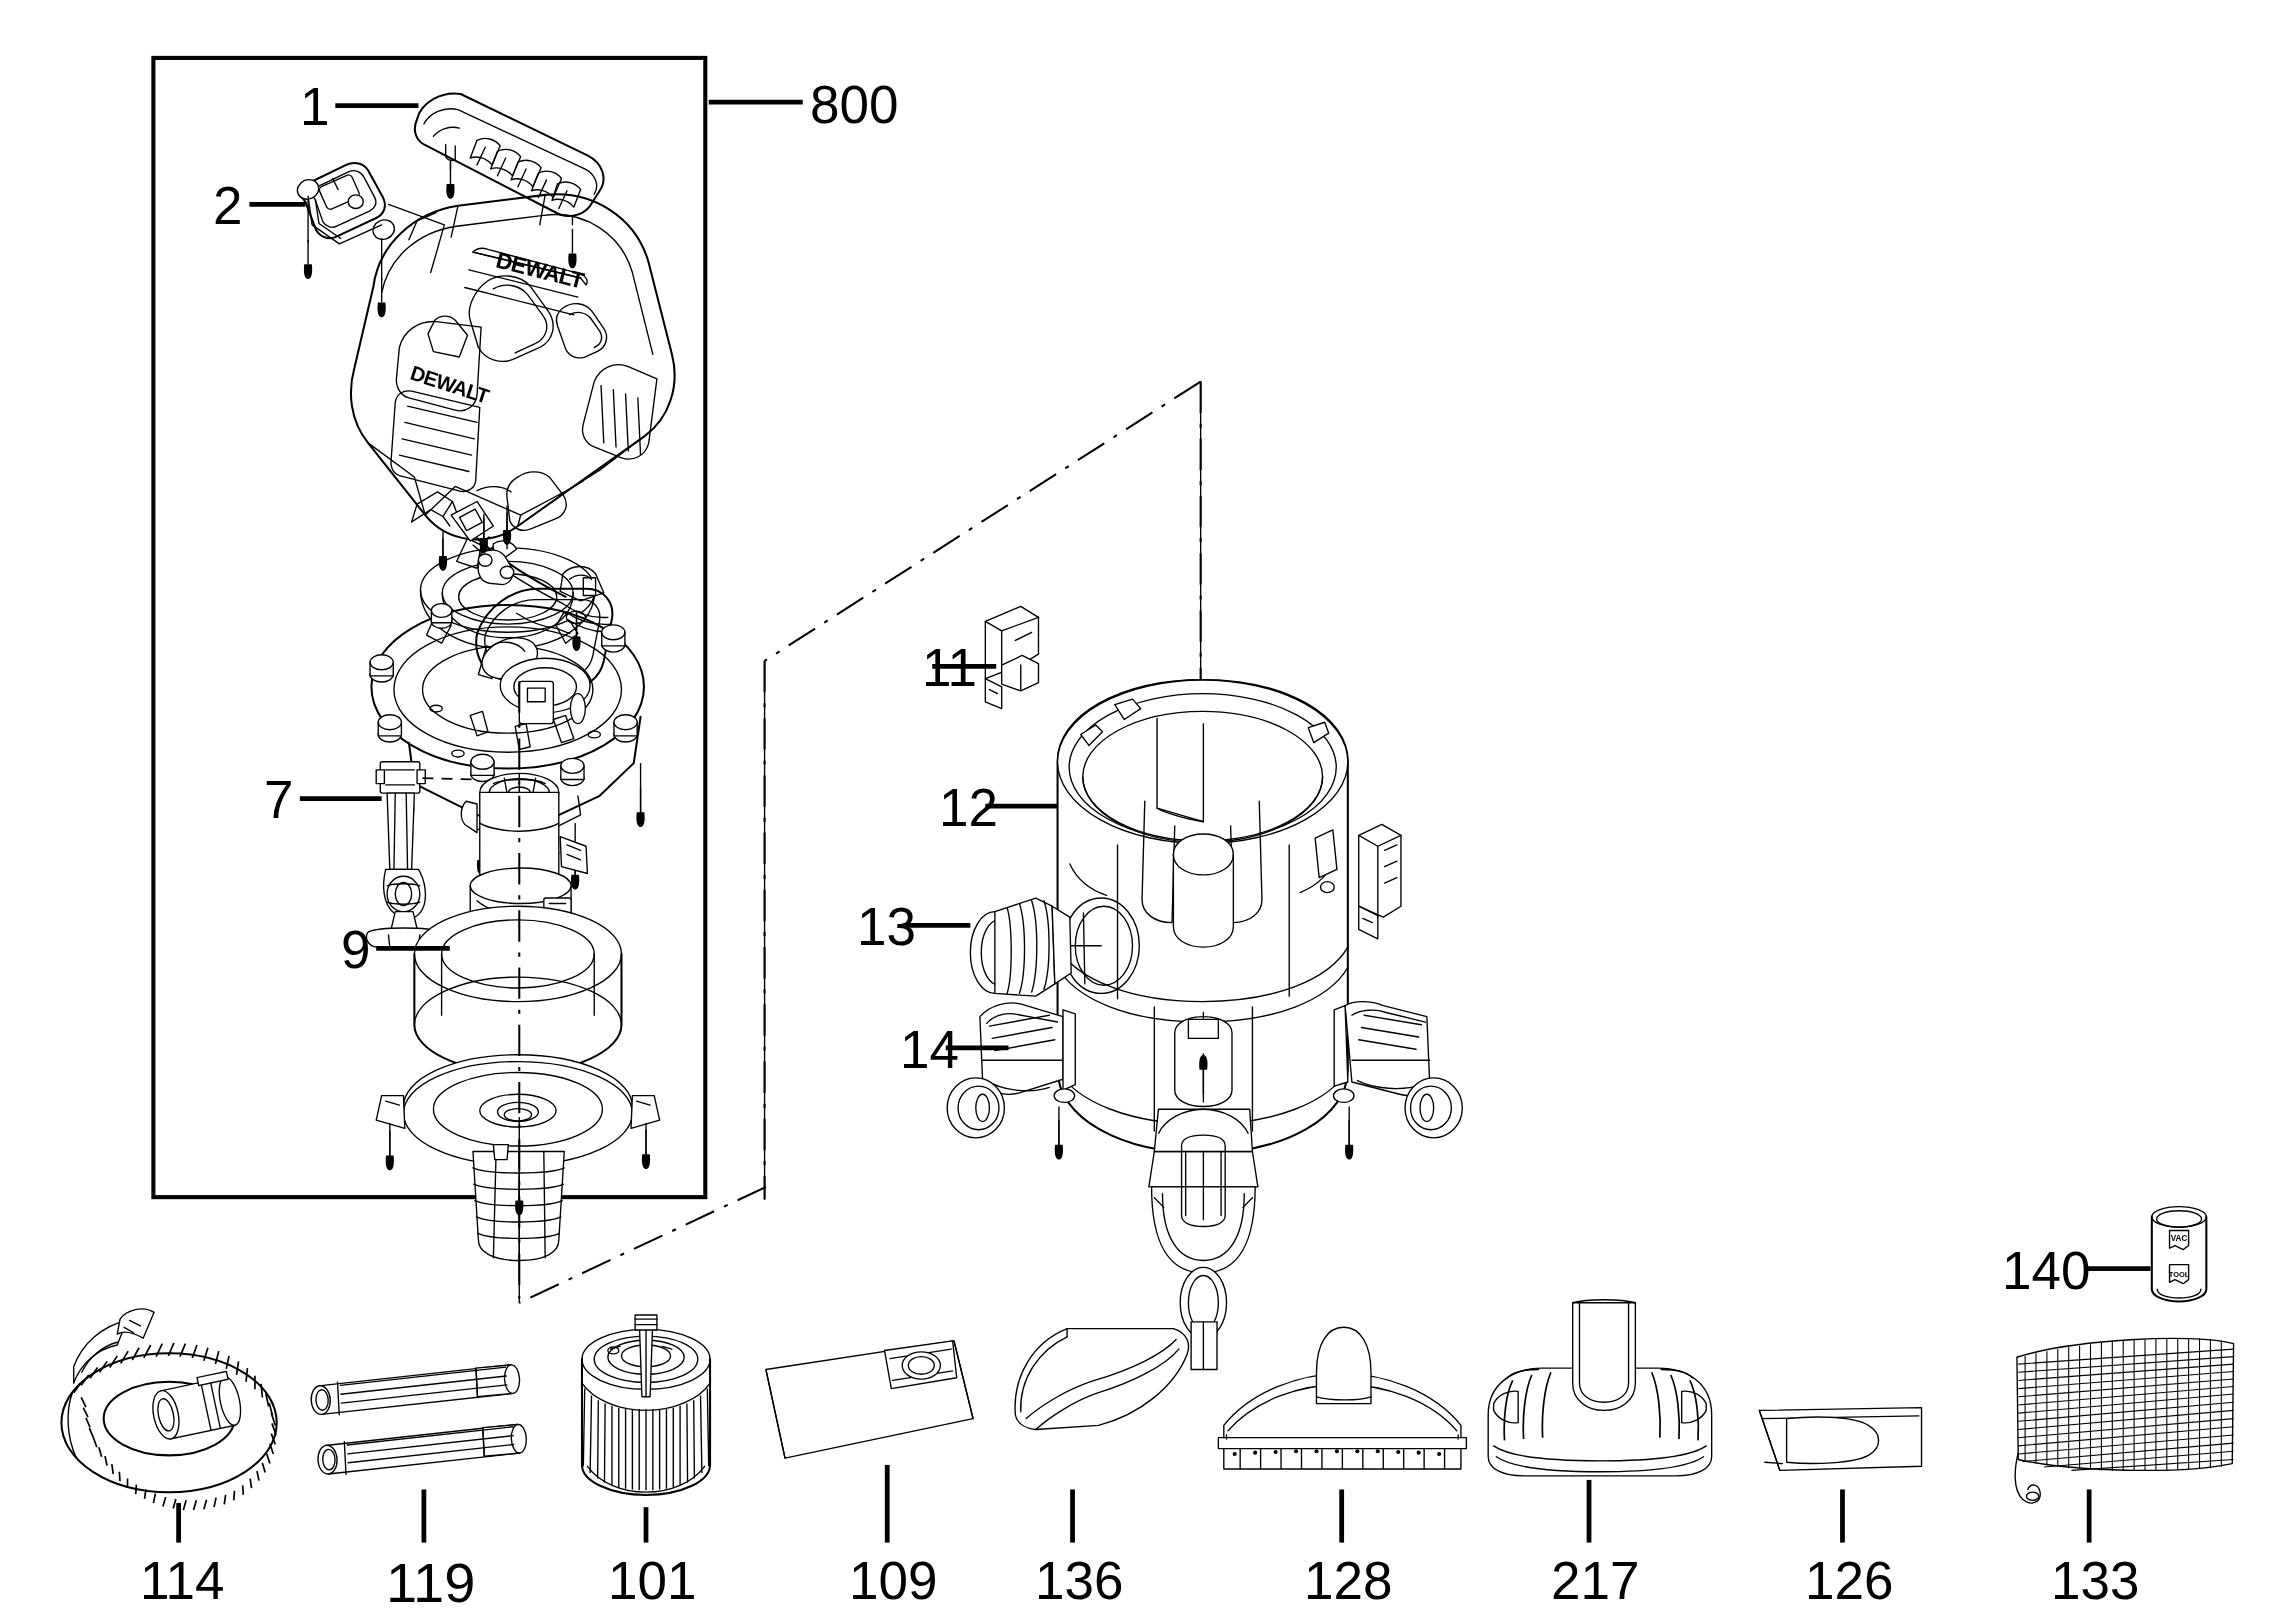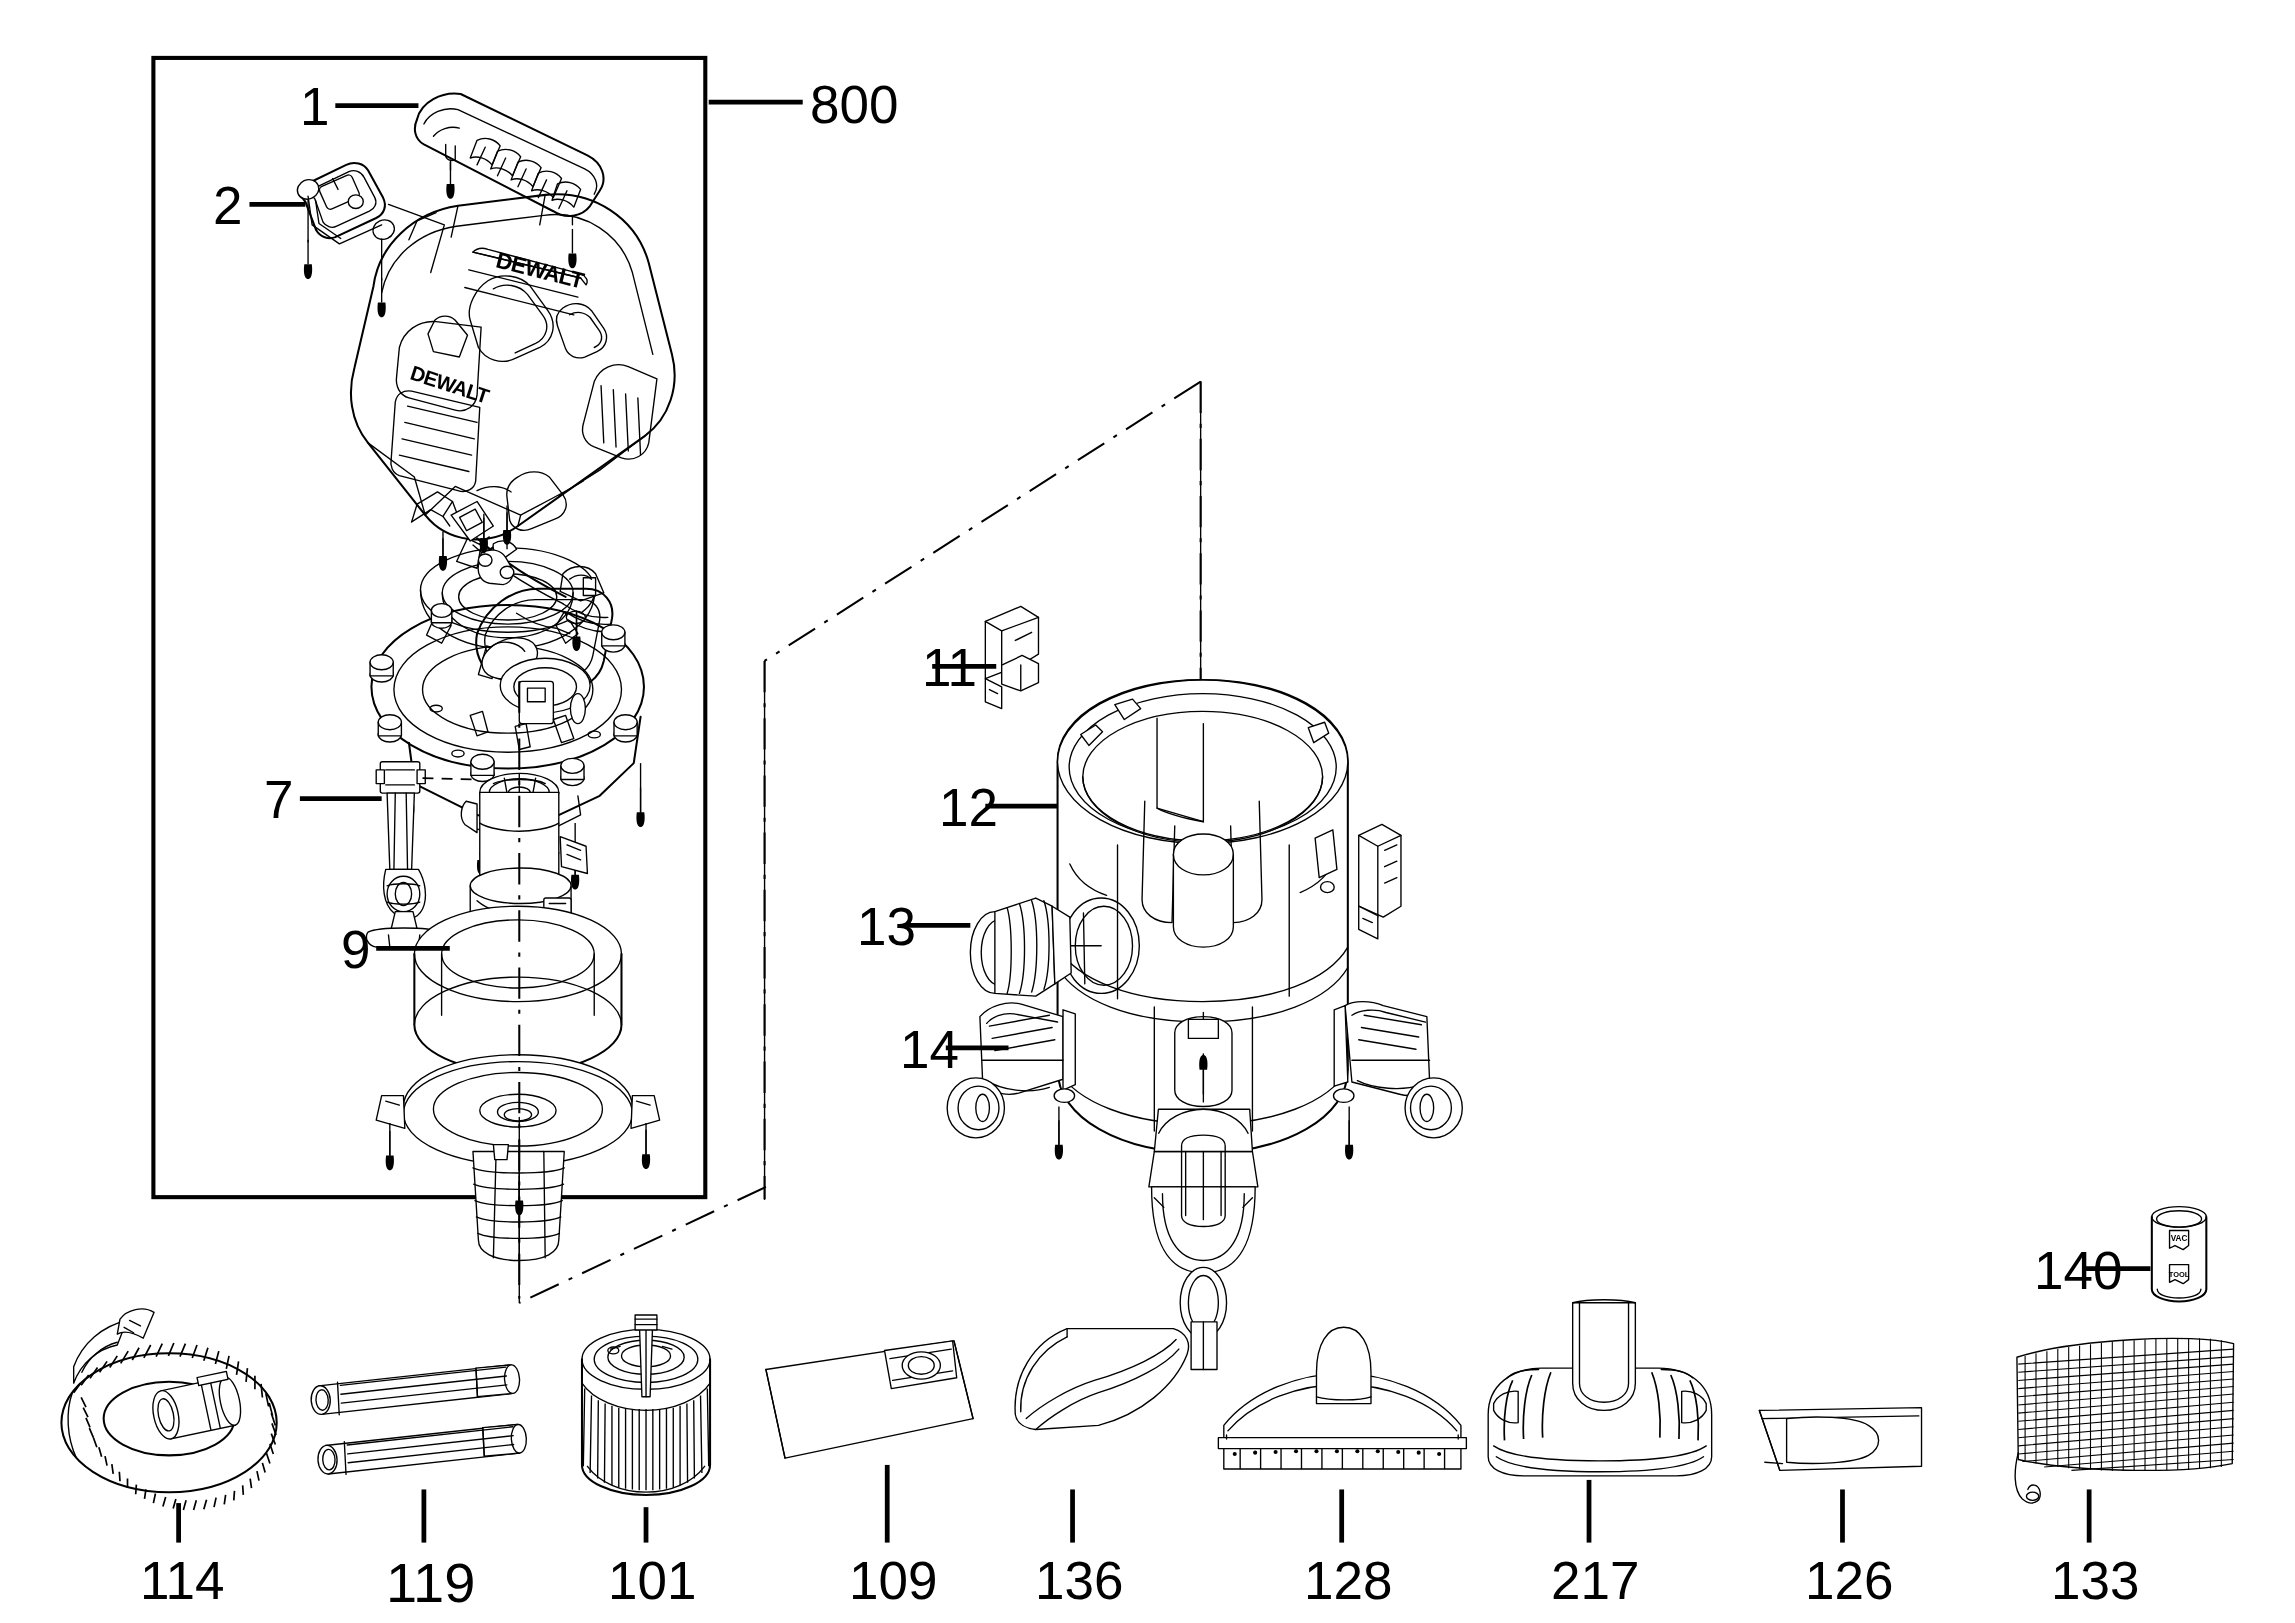--- a/index.html
+++ b/index.html
@@ -675,21 +675,21 @@
   <div class="callout-num" style="left:300px; top:76px; font-size:53px;">1</div>
   <div class="callout-num" style="left:213px; top:175px; font-size:53px;">2</div>
   <div class="callout-num" style="left:264px; top:769px; font-size:53px;">7</div>
   <div class="callout-num" style="left:341px; top:919px; font-size:53px;">9</div>
 
   <div class="callout-num" style="left:886px; top:637px; font-size:53px;margin-left:36px;">11</div>
   <div class="callout-num" style="left:939px; top:777px; font-size:53px;">12</div>
   <div class="callout-num" style="left:857px; top:896px; font-size:53px;">13</div>
   <div class="callout-num" style="left:900px; top:1019px; font-size:53px;">14</div>
 
-  <div class="callout-num" style="left:2002px; top:1240px; font-size:53px;margin-left:32px;">140</div>
+  <div class="callout-num" style="left:2002px; top:1240px; font-size:53px;">140</div>
 
   <div class="callout-num" style="left:140px; top:1550px; font-size:53px;">114</div>
   <div class="callout-num" style="left:386px; top:1550px; font-size:56px;">119</div>
   <div class="callout-num" style="left:608px; top:1550px; font-size:53px;">101</div>
   <div class="callout-num" style="left:849px; top:1550px; font-size:53px;">109</div>
   <div class="callout-num" style="left:1035px; top:1550px; font-size:53px;">136</div>
   <div class="callout-num" style="left:1304px; top:1550px; font-size:53px;text-align:center;">128</div>
   <div class="callout-num" style="left:1551px; top:1550px; font-size:53px;">217</div>
   <div class="callout-num" style="left:1805px; top:1550px; font-size:53px;">126</div>
   <div class="callout-num" style="left:2051px; top:1550px; font-size:53px;">133</div>

